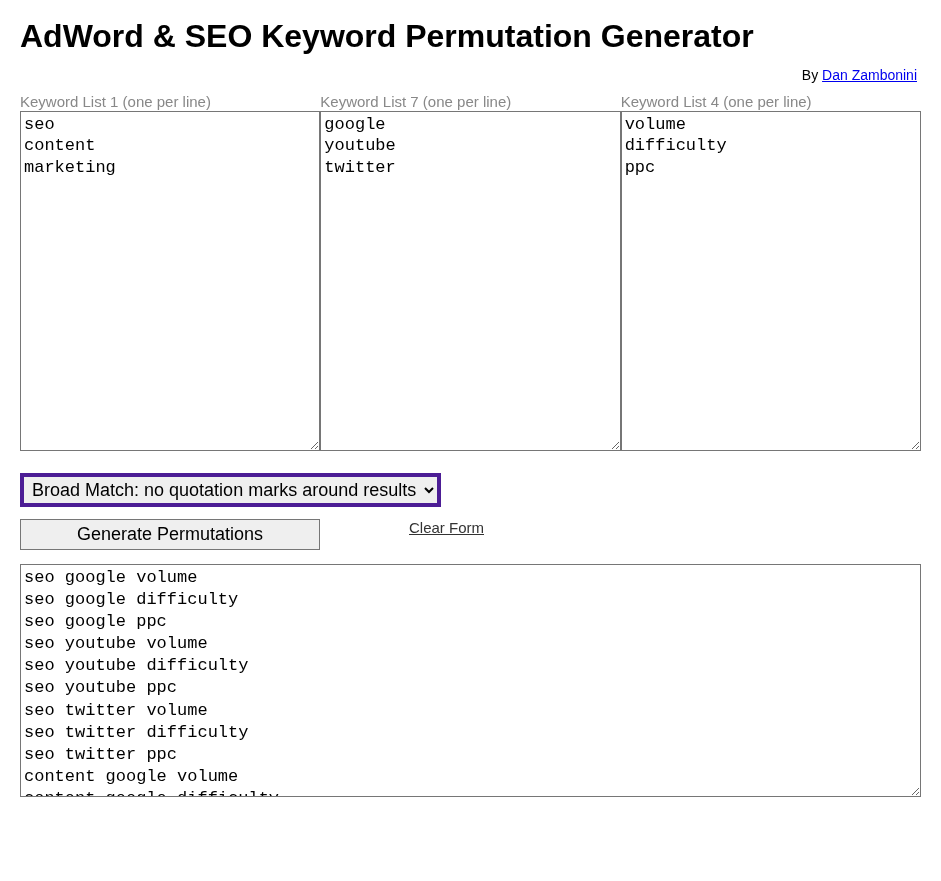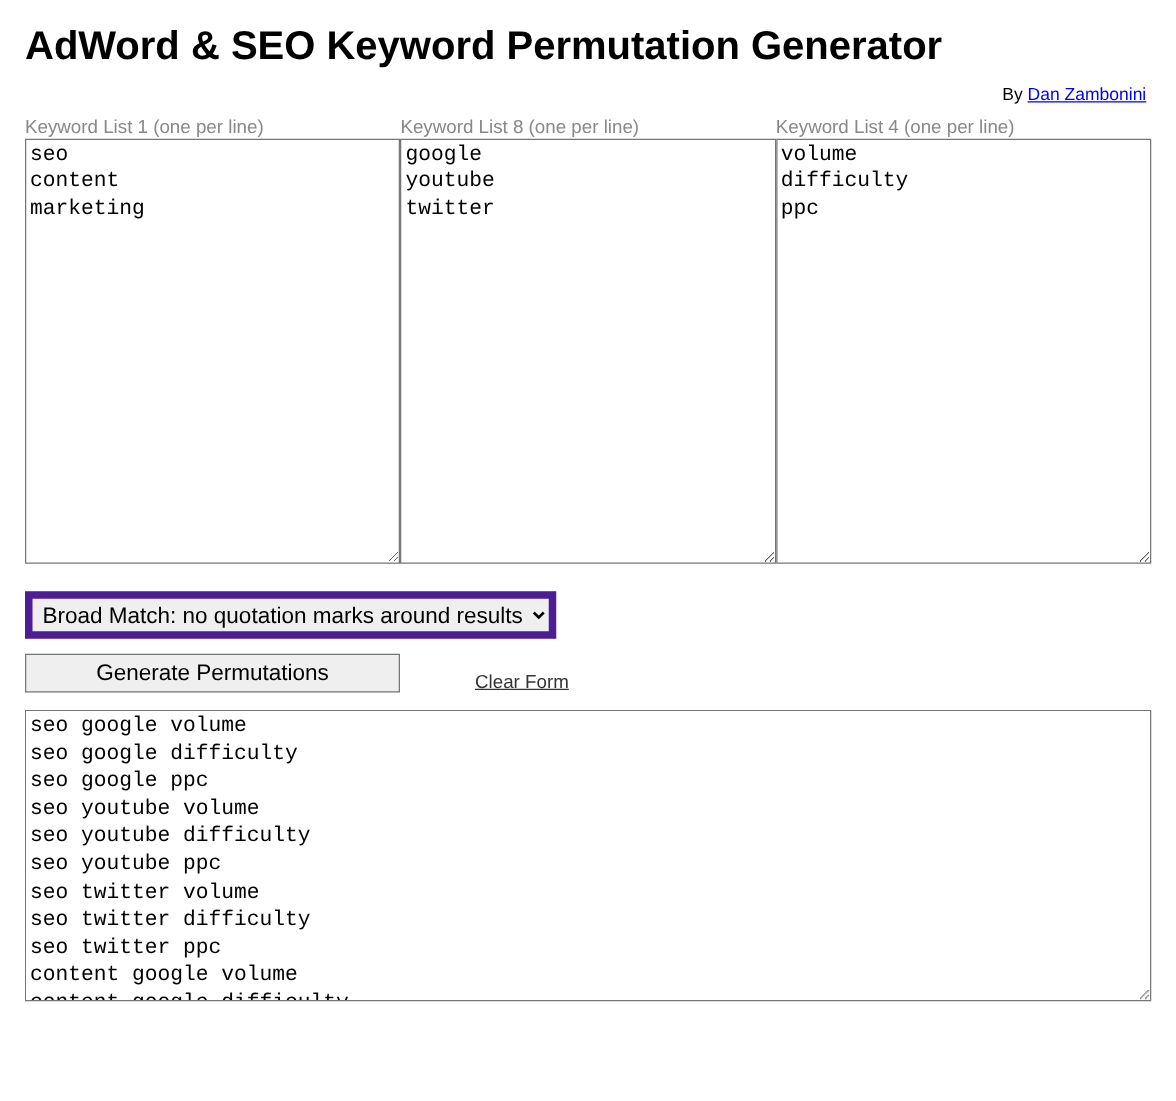--- a/index.html
+++ b/index.html
@@ -50,42 +50,43 @@
       resize: both;
       line-height: 1.25;
     }
     .controls-row {
       margin-bottom: 12px;
     }
     select {
       font-family: Arial, Helvetica, sans-serif;
       font-size: 18px;
       padding: 2px 4px;
-      border: 6px solid #4c1d95;
+      border: 4px solid #4c1d95;
       background: #efefef;
     }
     .action-row {
       display: flex;
-      align-items: flex-end;
+      align-items: flex-start;
       gap: 60px;
       margin-bottom: 14px;
     }
     button.generate {
       font-family: Arial, Helvetica, sans-serif;
       font-size: 18px;
       padding: 4px 0;
       width: 300px;
       border: 1px solid #767676;
       background: #efefef;
       cursor: pointer;
     }
     a.clear-link {
       font-size: 15px;
       color: #333;
       text-decoration: underline;
+      margin-left: 29px;
     }
     .results {
       width: 100%;
       height: 233px;
       font-family: "Courier New", monospace;
       font-size: 17px;
       padding: 2px 3px;
       border: 1px solid #767676;
       resize: both;
       overflow-y: scroll;
@@ -104,21 +105,21 @@
 </div>
 
 <div class="lists">
   <div class="list-col">
     <div class="list-label">Keyword List 1 (one per line)</div>
     <textarea style="">seo
 content
 marketing</textarea>
   </div>
   <div class="list-col">
-    <div class="list-label">Keyword List 8 (one per line)</div>
+    <div class="list-label">Keyword List 7 (one per line)</div>
     <textarea style="">google
 youtube
 twitter</textarea>
   </div>
   <div class="list-col">
     <div class="list-label">Keyword List 4 (one per line)</div>
     <textarea style="">volume
 difficulty
 ppc</textarea>
   </div>

